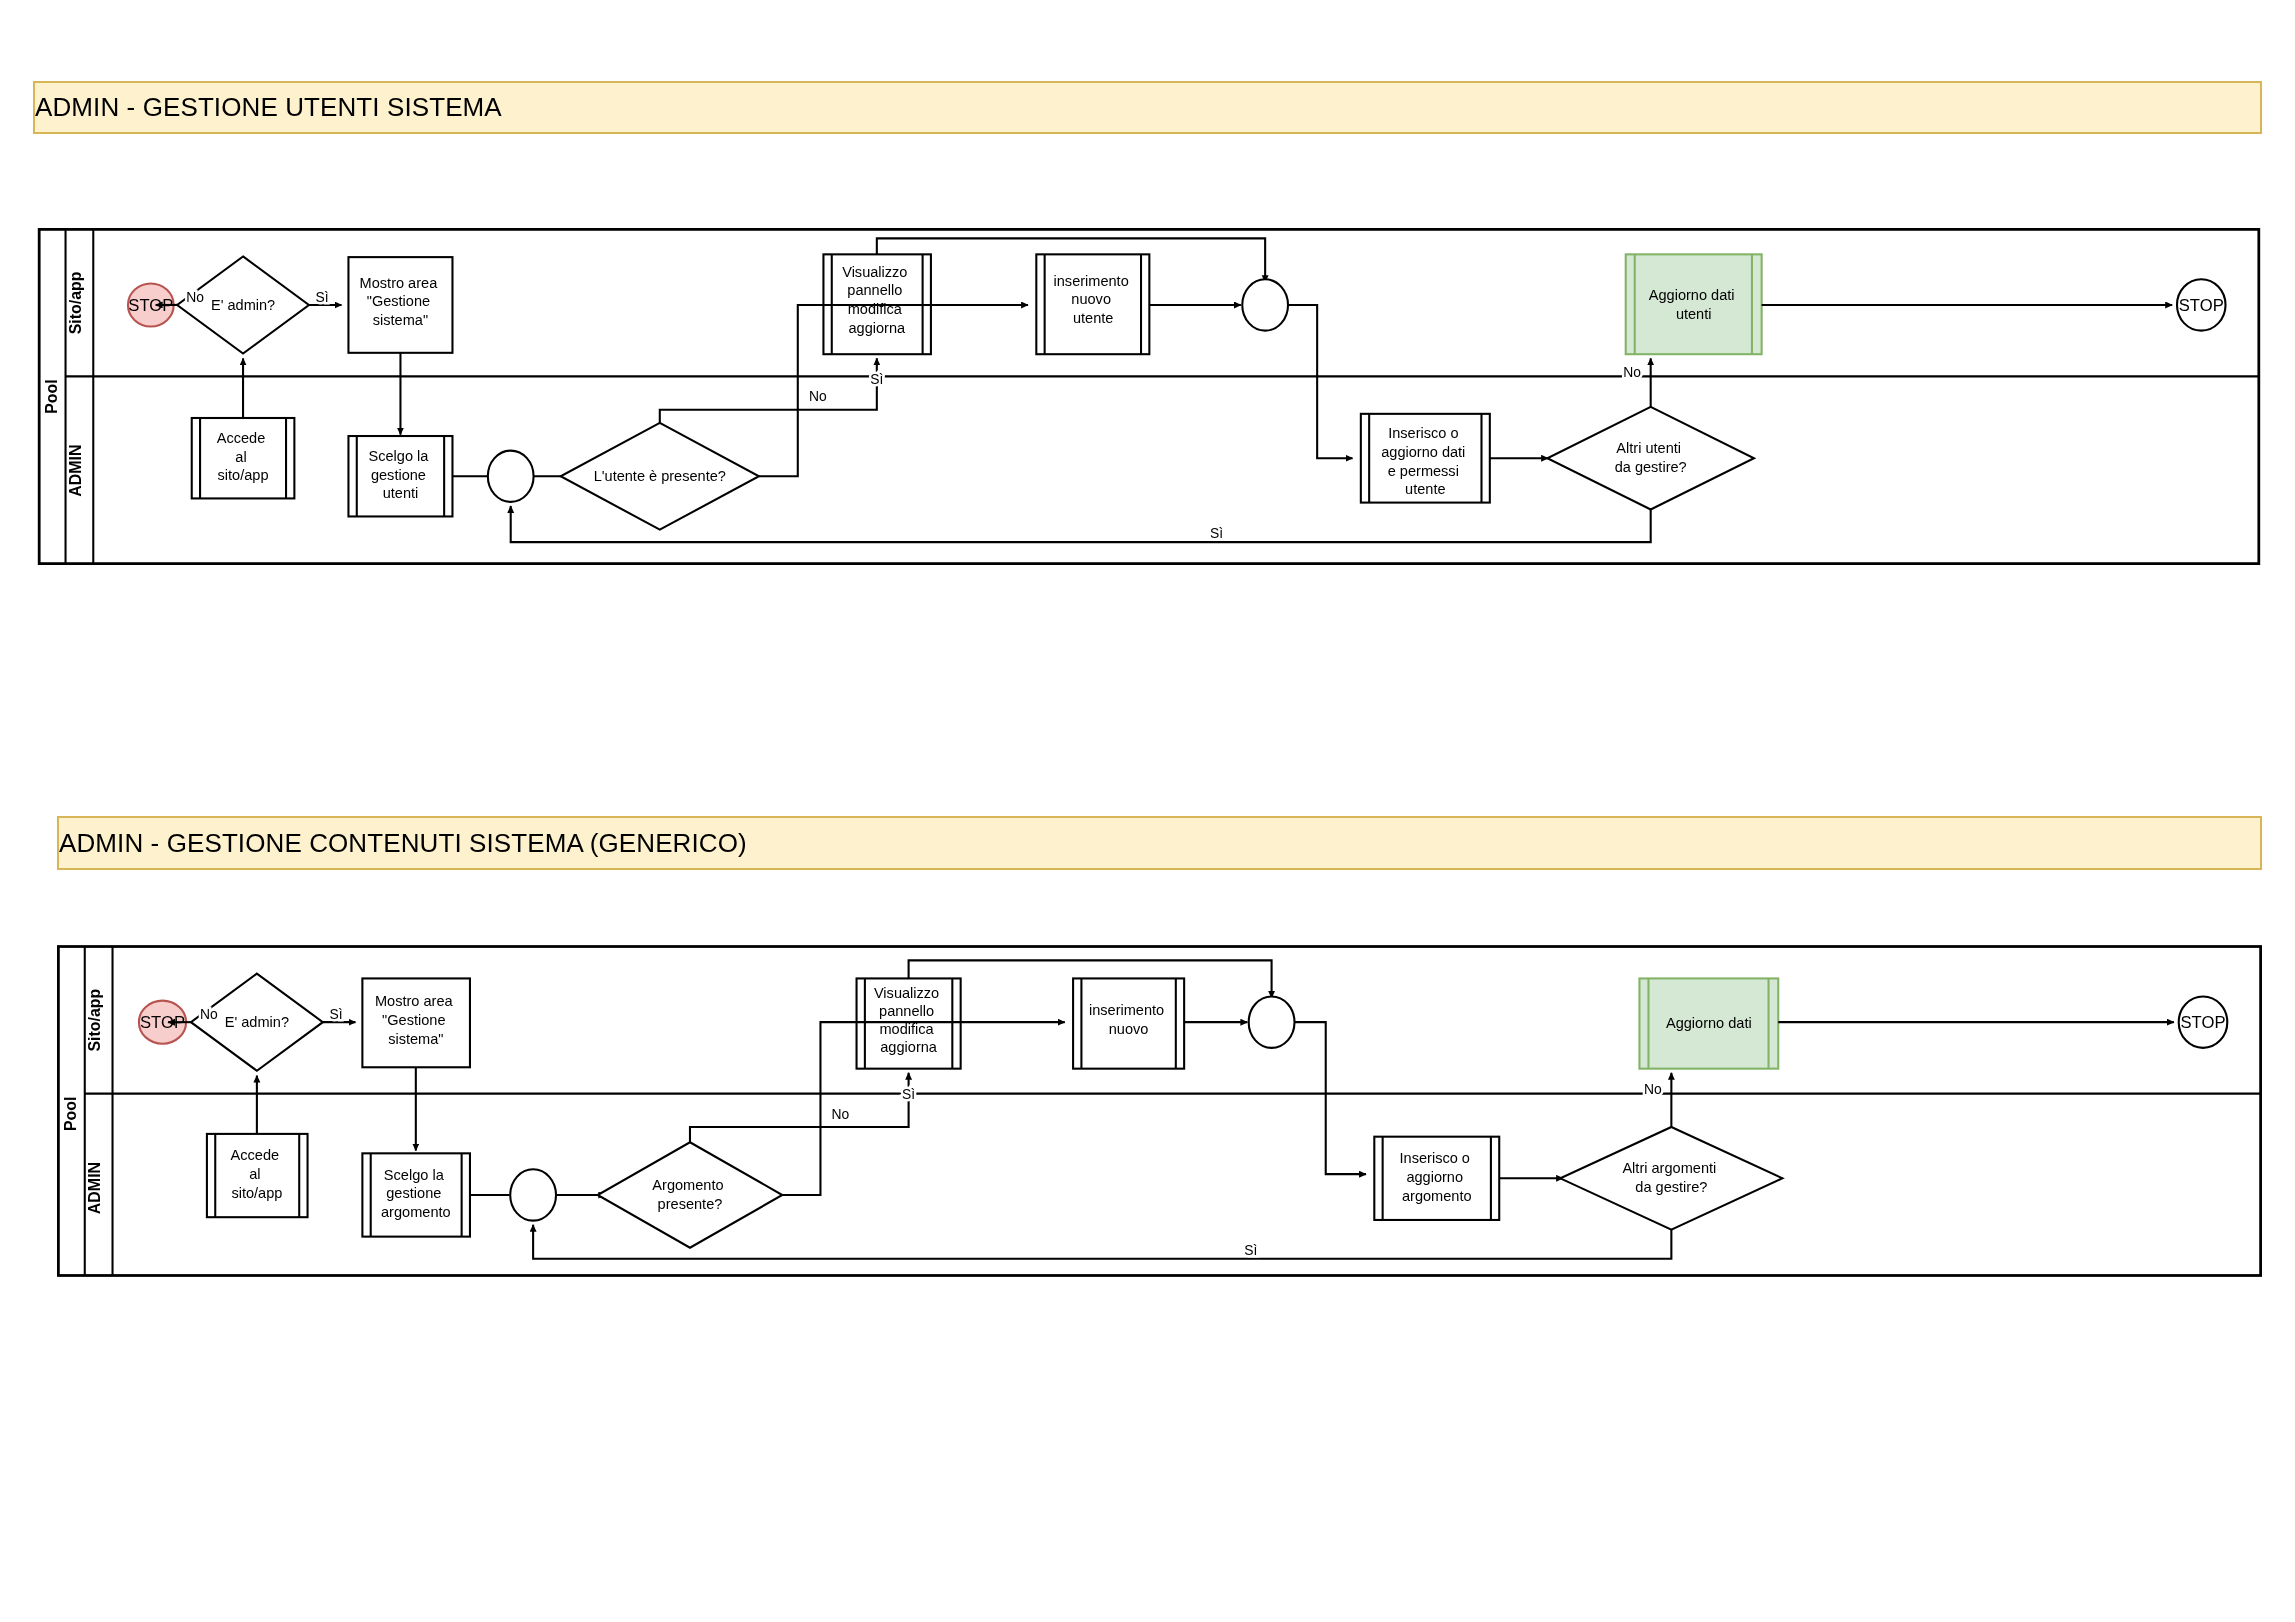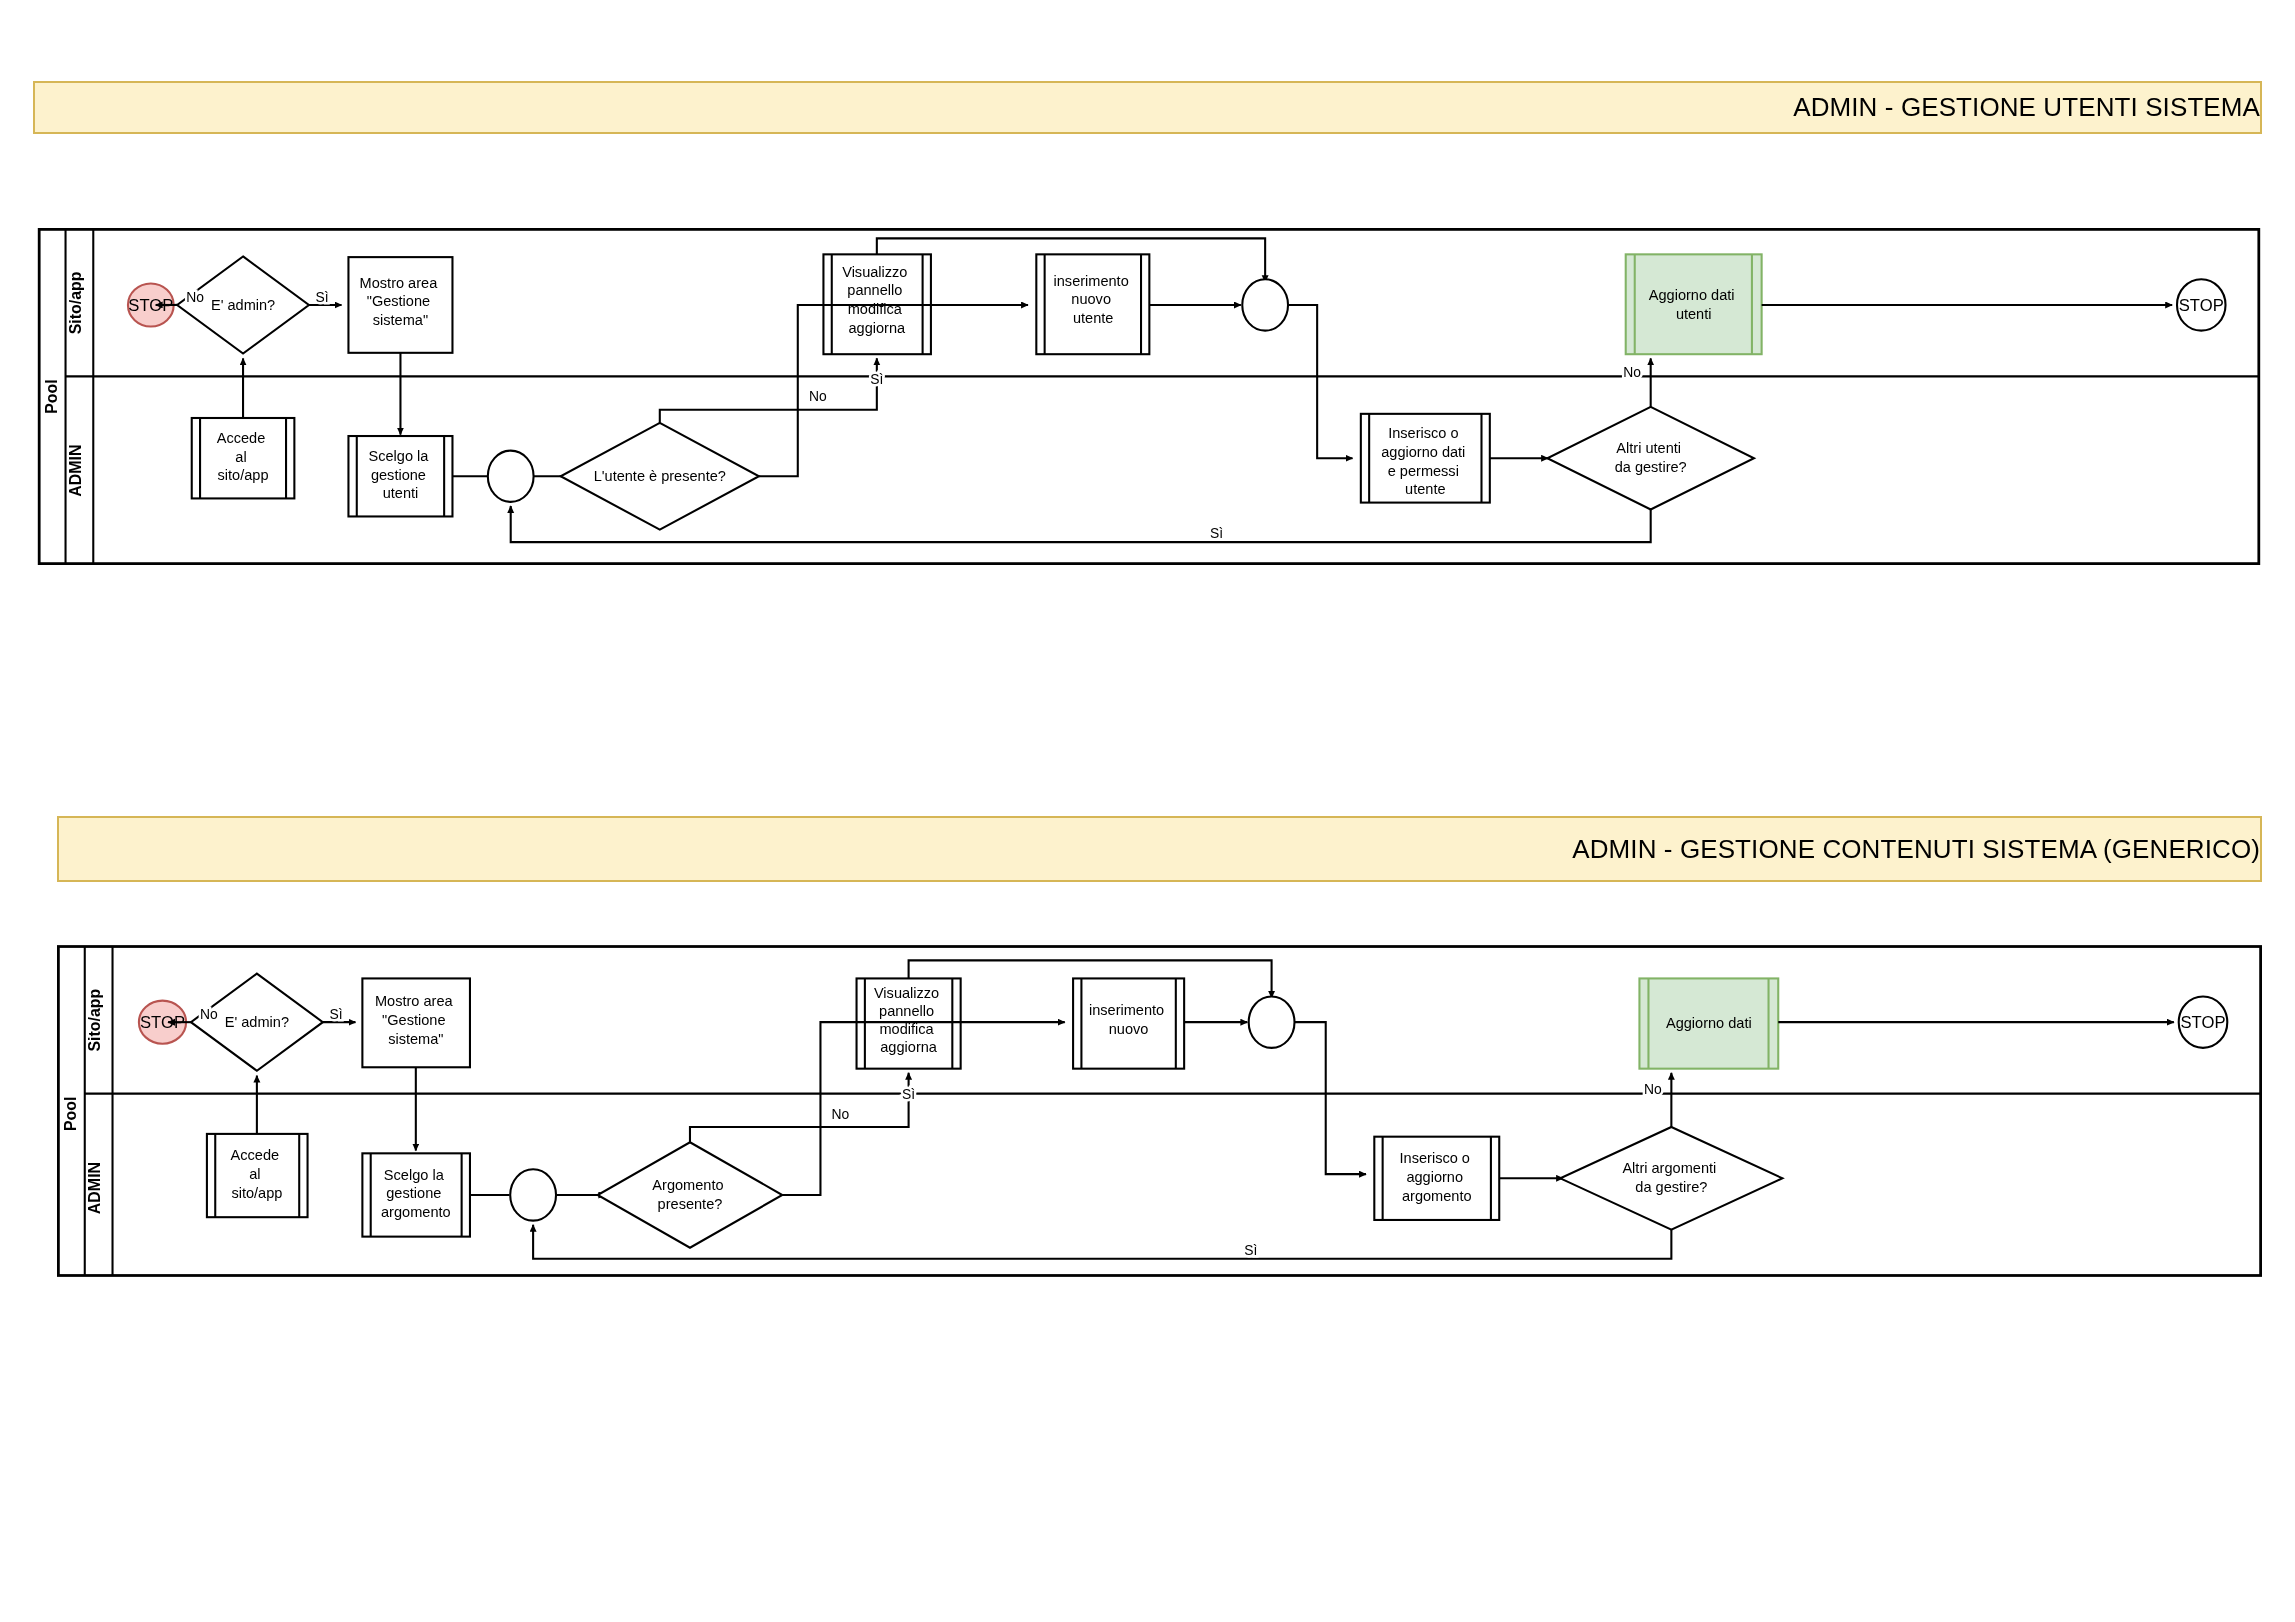--- a/index.html
+++ b/index.html
@@ -14,21 +14,21 @@
     position: relative;
     overflow: hidden;
   }
   .title-bar {
     position: absolute;
     box-sizing: border-box;
     background: #fdf2cd;
     border: 2.1px solid #d6b656;
     display: flex;
     align-items: center;
-    justify-content: flex-end;
+    justify-content: flex-start;
   }
   .title-bar .title-text {
     font-size: 26px;
     color: #000000;
     letter-spacing: 0.1px;
     font-family: "Liberation Sans", sans-serif;
   }
   .diagram-wrap {
     position: absolute;
   }
@@ -198,21 +198,21 @@
   </text>
 
   <path d="M2326,258 L2326,188" class="flow-line" marker-end="url(#arrA)"></path>
   <text class="edge-label" x="2312" y="215" text-anchor="end" style="paint-order:stroke;stroke:#fff;stroke-width:7px;">No</text>
 
   <path d="M2326,406 L2326,453 L682,453 L682,401" class="flow-line" marker-end="url(#arrA)"></path>
   <text class="edge-label" x="1700" y="447" text-anchor="middle" style="paint-order:stroke;stroke:#fff;stroke-width:7px;">Sì</text>
 </svg>
 </div>
 
-<div class="title-bar" style="left:57px; top:816px; width:2205px; height:66px;">
+<div class="title-bar" style="left:57px; top:816px; width:2205px; height:54px;">
   <span class="title-text">ADMIN - GESTIONE CONTENUTI SISTEMA (GENERICO)</span>
 </div>
 
 <div class="diagram-wrap" style="left:57px; top:945px; width:2205px; height:332px;">
 <svg width="2205" height="332" viewBox="0 0 3177 478" xmlns="http://www.w3.org/2000/svg">
   <defs>
     <marker id="arrB" markerWidth="12" markerHeight="12" refX="10" refY="5" orient="auto" markerUnits="userSpaceOnUse">
       <path d="M0,0 L11,5 L0,10 z" fill="#000"></path>
     </marker>
   </defs>

